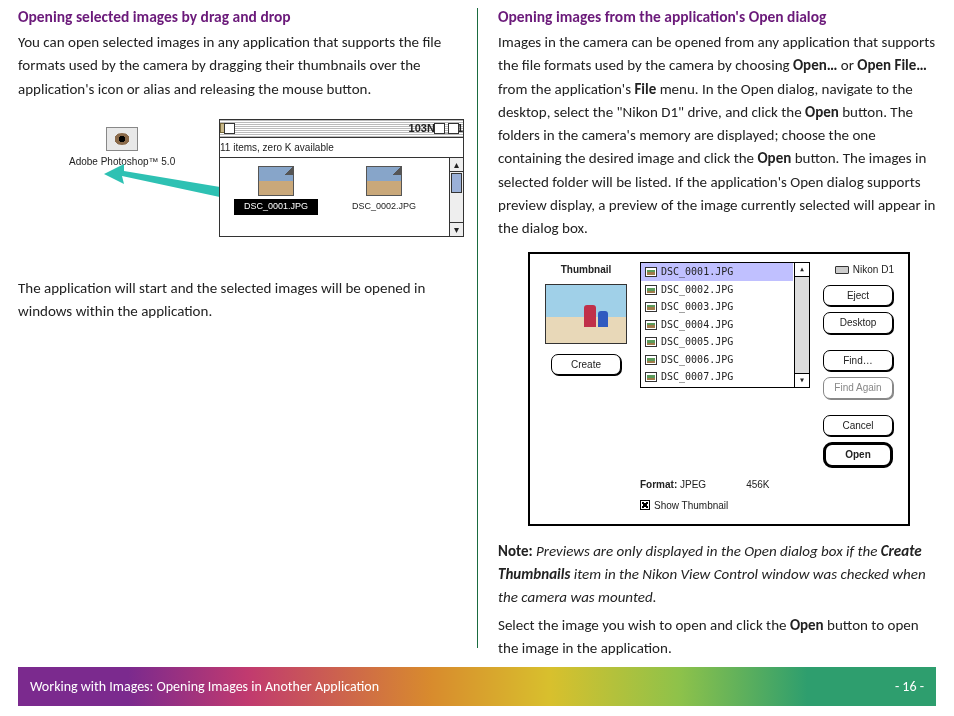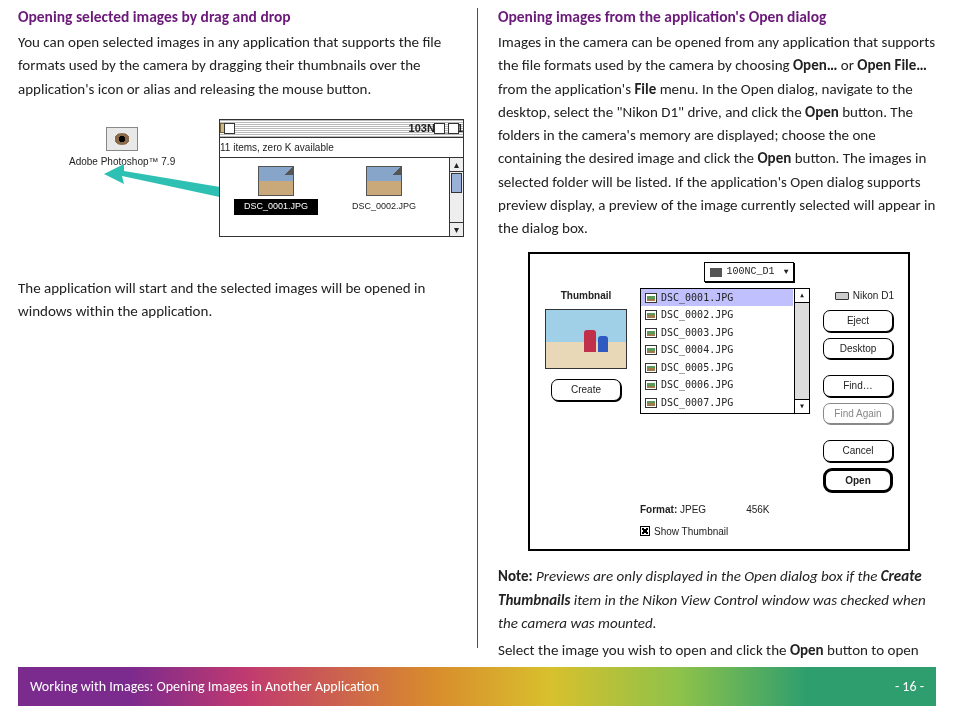--- a/index.html
+++ b/index.html
@@ -326,21 +326,21 @@
 <div class="page-content">
   <div class="divider"></div>
 
   <div class="col col-left">
     <h2 class="section-heading">Opening selected images by drag and drop</h2>
     <p>You can open selected images in any application that supports the file formats used by the camera by dragging their thumbnails over the application's icon or alias and releasing the mouse button.</p>
 
     <div class="dragdrop-illustration">
       <div class="photoshop-icon">
         <div class="eye"></div>
-        <div>Adobe Photoshop™ 7.9</div>
+        <div>Adobe Photoshop™ 5.0</div>
       </div>
       <svg class="arrow" viewBox="0 0 130 50">
         <defs></defs>
         <polygon points="20,5 0,15 20,25 18,17 125,40 128,30 20,12" fill="#2ec1b3"></polygon>
       </svg>
       <div class="finder-win">
         <div class="finder-titlebar">
           <span class="closebox"></span>
           <span class="folder-small"></span>
           <span>103NC_D1</span>
@@ -371,26 +371,20 @@
     <p>The application will start and the selected images will be opened in windows within the application.</p>
   </div>
 
   <div class="col col-right">
     <h2 class="section-heading">Opening images from the application's Open dialog</h2>
     <p class="composed-para">
       <span>Images in the camera can be opened from any application that supports the file formats used by the camera by choosing </span><b>Open…</b><span> or </span><b>Open File…</b><span> from the application's </span><b>File</b><span> menu.  In the Open dialog, navigate to the desktop, select the "Nikon D1" drive, and click the </span><b>Open</b><span> button.  The folders in the camera's memory are displayed; choose the one containing the desired image and click the </span><b>Open</b><span> button.  The images in selected folder will be listed.  If the application's Open dialog supports preview display, a preview of the image currently selected will appear in the dialog box.</span>
     </p>
 
     <div class="open-dialog">
-      <div class="od-top">
-        <div class="od-dropdown">
-          <span class="cam-ico"></span>
-          <span>100NC_D1</span>
-        </div>
-      </div>
       <div class="od-body">
         <div class="od-left">
           <div class="od-left-label">Thumbnail</div>
           <div class="od-preview"></div>
           <div class="od-btn">Create</div>
         </div>
         <div class="od-listbox">
           <div class="od-listbox-inner">
             <div class="od-list-item selected">
                 <span class="doc-ico"></span>

